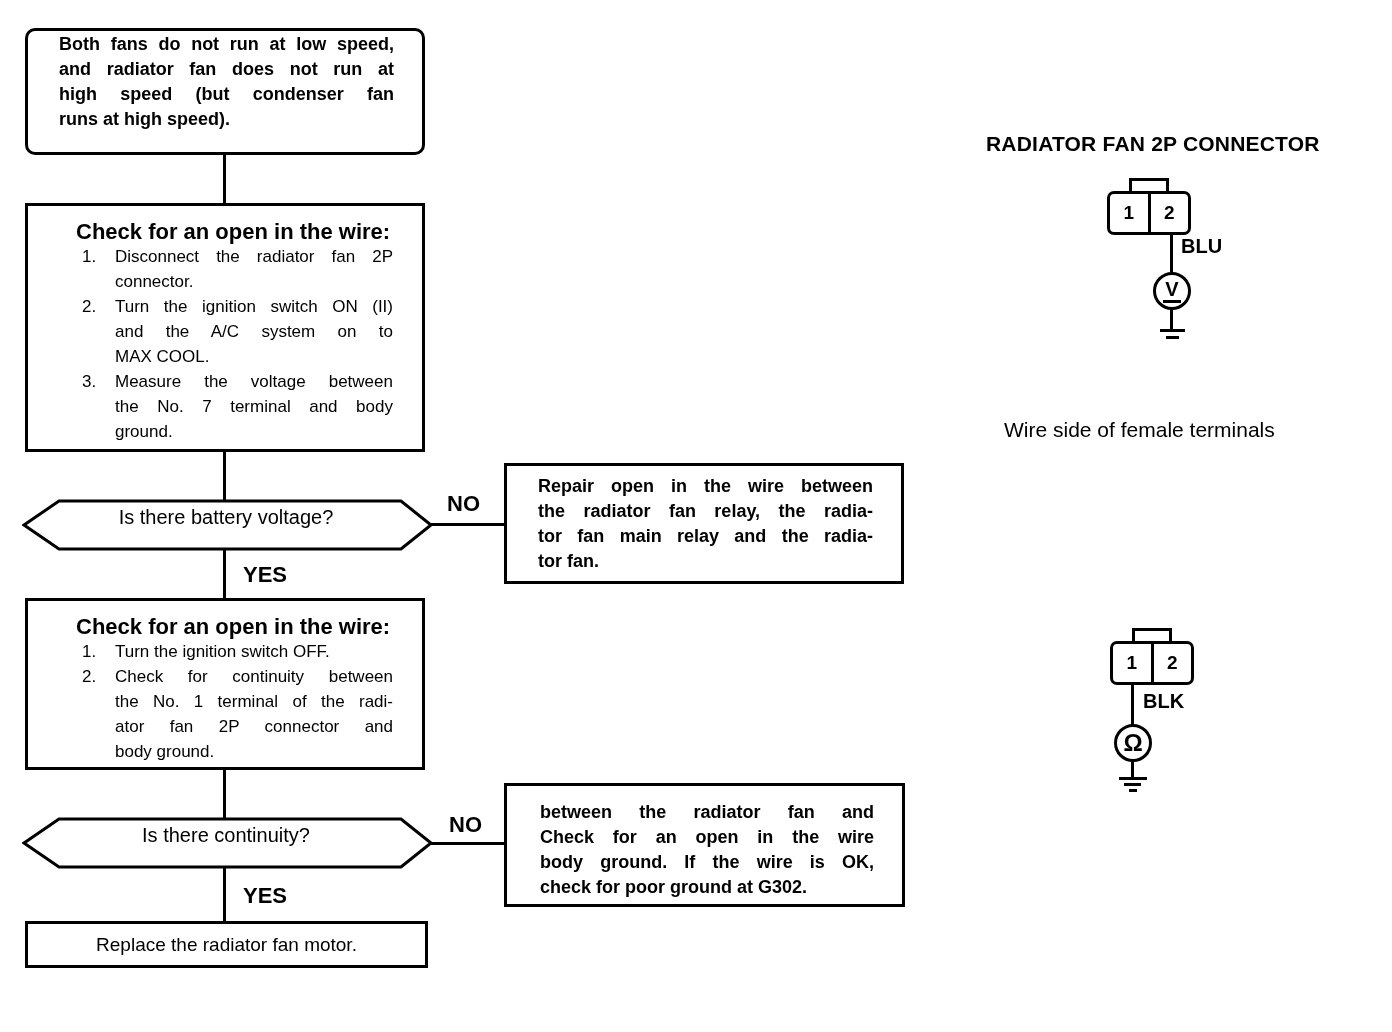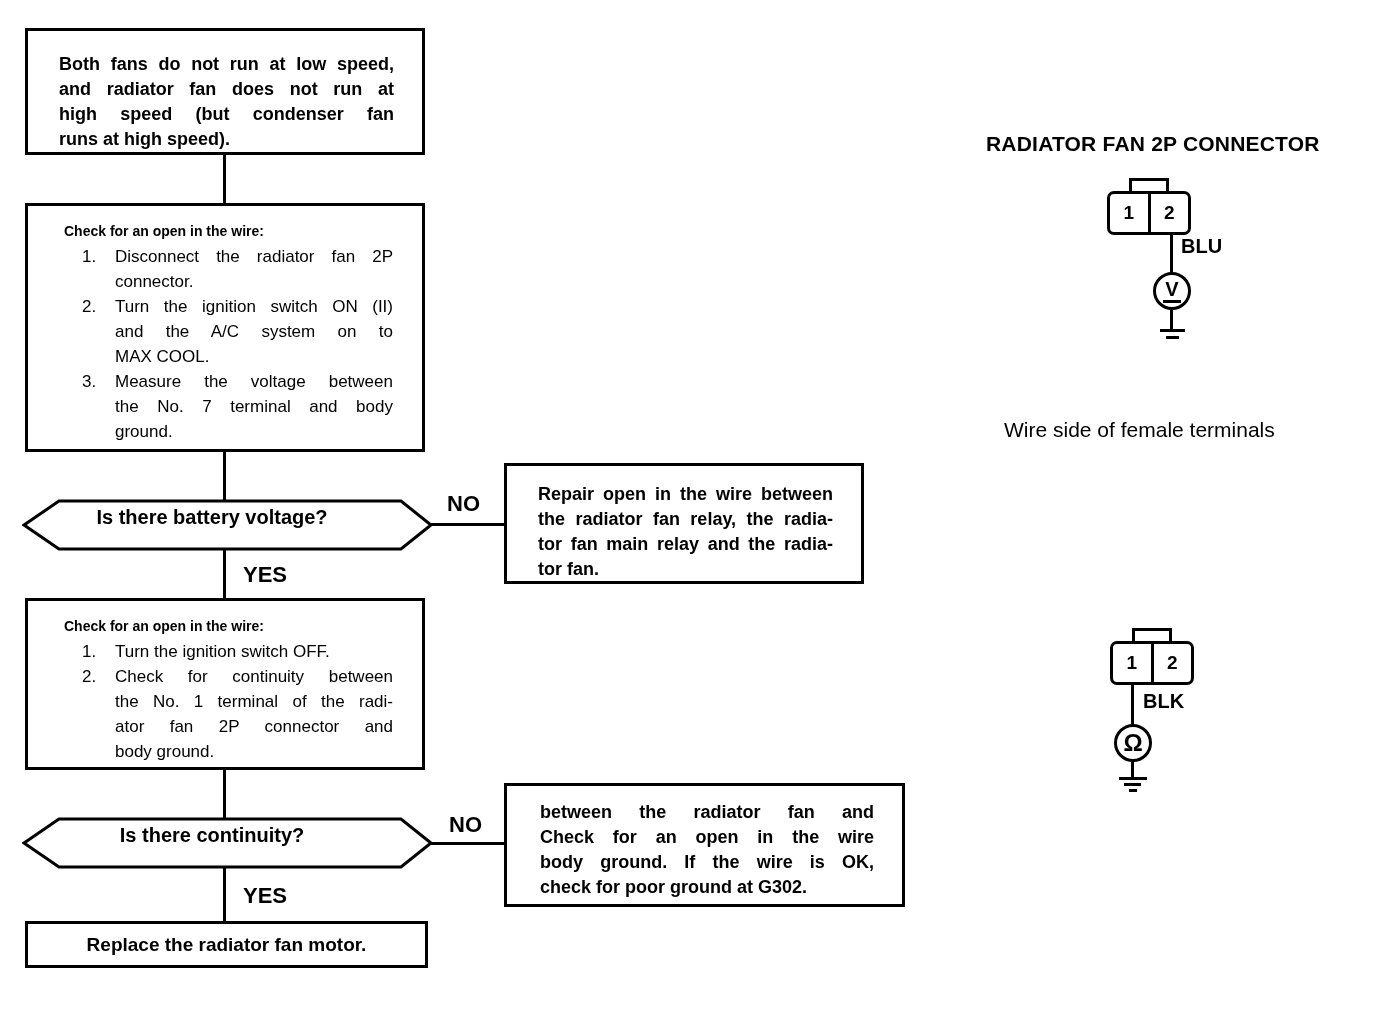--- a/index.html
+++ b/index.html
@@ -4,41 +4,41 @@
 <style>
   html,body{margin:0;padding:0;background:#fff;}
   .page{position:relative;width:1392px;height:1032px;background:#fff;overflow:hidden;
         font-family:"Liberation Sans",sans-serif;color:#000;}
   .box{position:absolute;border:3px solid #000;background:#fff;box-sizing:border-box;}
   .vline,.hline,.gbar{position:absolute;background:#000;}
   .jline{text-align:justify;text-align-last:justify;}
   .jline.last{text-align:justify;text-align-last:left;}
   .lbl{position:absolute;font-weight:700;}
   
-  .box1{left:25px;top:28px;width:400px;height:127px;padding:21px 28px 0 31px;
-        font-weight:700;font-size:18px;line-height:25px;}
+  .box1{left:25px;top:28px;width:400px;height:127px;padding:1px 28px 0 31px;
+        font-weight:700;font-size:18px;line-height:25px;border-radius:10px;}
   .box2{left:25px;top:203px;width:400px;height:249px;padding:13px 29px 0 36px;
         font-size:17px;line-height:25px;}
   .box3{left:25px;top:598px;width:400px;height:172px;padding:13px 29px 0 36px;
         font-size:17px;line-height:25px;}
-  .nobox1{left:504px;top:463px;width:360px;height:121px;padding:16px 28px 0 31px;
+  .nobox1{left:504px;top:463px;width:400px;height:121px;padding:8px 28px 0 31px;
         font-weight:700;font-size:18px;line-height:25px;}
   .nobox2{left:504px;top:783px;width:401px;height:124px;padding:14px 28px 0 33px;
         font-weight:700;font-size:18px;line-height:25px;}
   .box4{left:25px;top:921px;width:403px;height:47px;display:flex;align-items:center;
-        justify-content:center;font-weight:700;font-size:19px;}
-  .hdr{font-weight:700;font-size:14px;}
+        justify-content:center;font-weight:400;font-size:19px;}
+  .hdr{font-weight:700;font-size:22px;margin-left:12px;}
   .item{display:flex;margin-left:18px;}
   .item .num{width:33px;flex:none;}
   .item .ilines{flex:1;}
   
   .hex{position:absolute;left:22px;width:412px;height:52px;}
   .hex1{top:499px;}  .hex2{top:817px;}
-  .hextext{position:absolute;left:6px;width:412px;height:36px;display:flex;
-        align-items:center;justify-content:center;font-weight:700;font-size:20px;}
+  .hextext{position:absolute;left:20px;width:412px;height:36px;display:flex;
+        align-items:center;justify-content:center;font-weight:400;font-size:20px;}
   .hextext1{top:499px;} .hextext2{top:817px;}
   
   .ctitle{position:absolute;left:986px;top:132px;font-weight:700;font-size:21px;letter-spacing:.2px;}
   .caption{position:absolute;left:1004px;top:378px;font-size:21px;margin-top:40px;}
   .tab{position:absolute;border:3px solid #000;background:#fff;box-sizing:border-box;
        width:40px;height:16px;}
   .cbody{position:absolute;border:3px solid #000;background:#fff;box-sizing:border-box;
        width:84px;height:44px;border-radius:7px;display:flex;overflow:hidden;}
   .cell{flex:1;display:flex;align-items:center;justify-content:center;
        font-weight:700;font-size:19px;}

